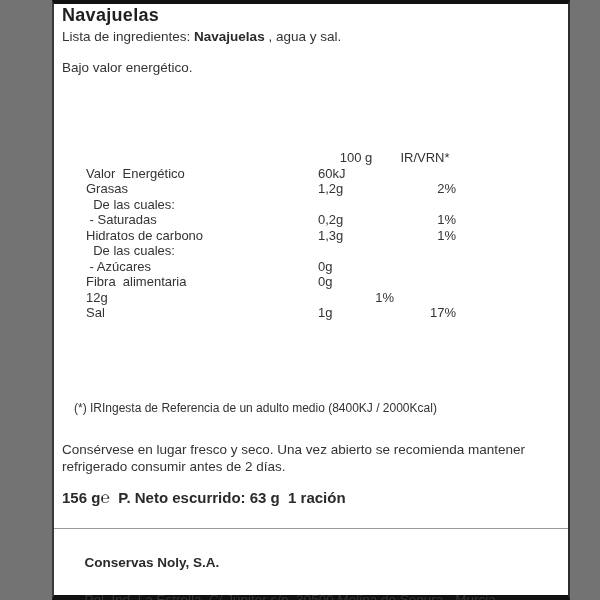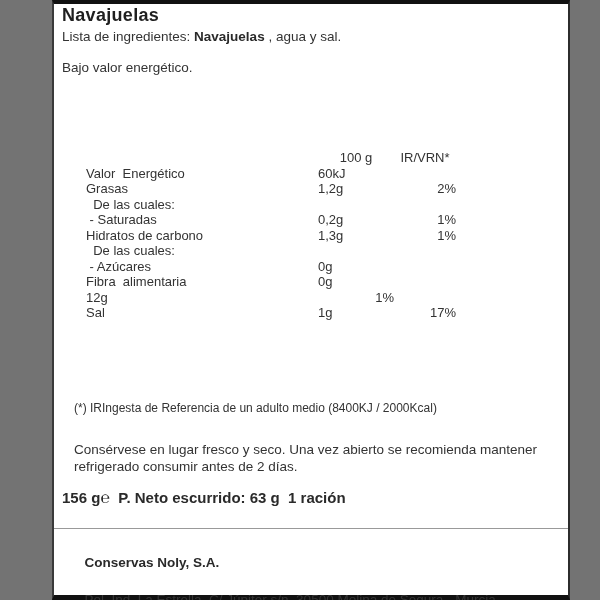--- a/index.html
+++ b/index.html
@@ -40,21 +40,21 @@
     border-collapse:collapse;
   }
   .nutrition-table .r { display:grid; grid-template-columns:232px 76px 62px;margin-left:24px; }
   .nutrition-table .c-name { text-align:left; white-space:pre; }
   .nutrition-table .c-amt  { text-align:left; white-space:pre; }
   .nutrition-table .c-ri   { text-align:right; white-space:pre; }
   .nutrition-table .hdr .c-amt { text-align:center; }
   .nutrition-table .hdr .c-ri  { text-align:center; }
 
   .footnote { left:20px; top:397px; font-size:12px; }
-  .storage  { left:20px; top:437px; font-size:13.5px; line-height:17px; white-space:pre; }
+  .storage  { left:8px; top:437px; font-size:13.5px; line-height:17px; white-space:pre; }
   .net-weight { left:8px; top:485px; font-size:15px; font-weight:bold; color:#2a2a2a; }
   .net-weight .e-sign { font-weight:normal; font-size:16px; }
 
   .company-divider {
     position:absolute; left:0; top:524px;
     width:100%; height:1px; background:#999999;
   }
   .company { left:8px; top:531px; font-size:13.5px; line-height:18.5px; }
   .company .name { font-weight:bold; color:#2a2a2a; }
 </style>

